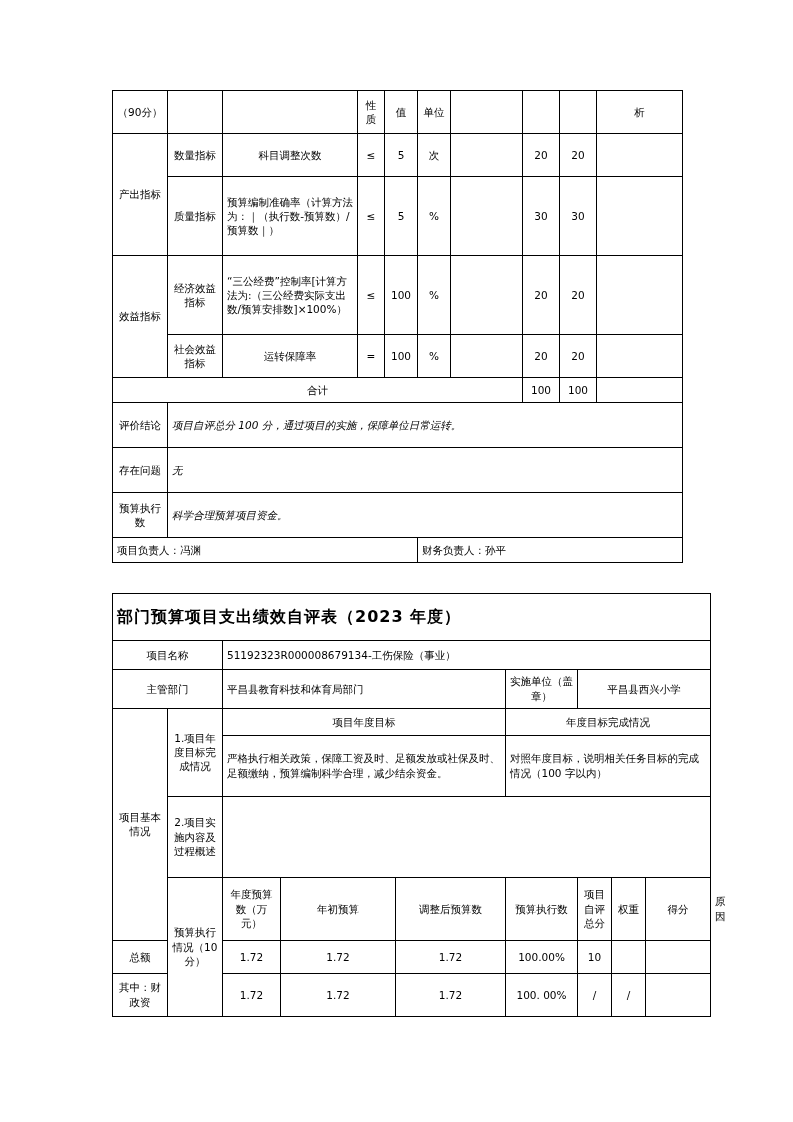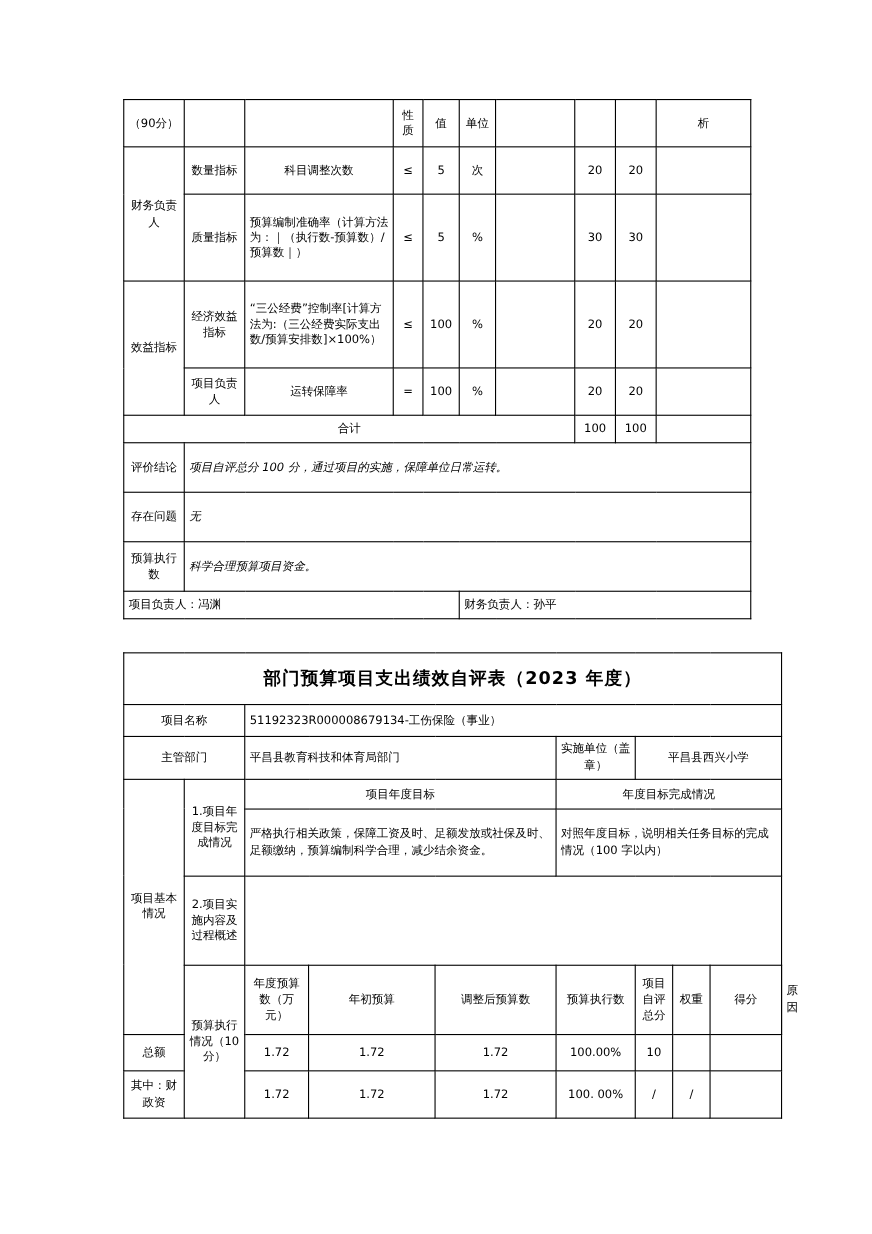--- a/index.html
+++ b/index.html
@@ -37,21 +37,20 @@
   .c { text-align: center; }
   .l { text-align: left; margin-left: 28px; }
   .italic { font-style: italic; }
   .t1 td { height: 18px; }
   .spacer {
     height: 30px;
   }
   .title-cell {
     font-size: 16px;
     font-weight: bold;
-    text-align: center;
     letter-spacing: 1px;
     padding: 12px 4px;
     margin-left: 41px;
   }
   .pagenum {
     position: absolute;
     bottom: 58px;
     left: 0;
     width: 793px;
     text-align: center;
@@ -85,21 +84,21 @@
       <td class="c">性质</td>
       <td class="c">值</td>
       <td class="c">单位</td>
       <td class="c"></td>
       <td class="c"></td>
       <td class="c"></td>
       <td class="c">析</td>
     </tr>
 
     <tr>
-      <td class="c" rowspan="2">财务负责人</td>
+      <td class="c" rowspan="2">产出指标</td>
       <td class="c" style="height:36px">数量指标</td>
       <td class="c">科目调整次数</td>
       <td class="c">≤</td>
       <td class="c">5</td>
       <td class="c">次</td>
       <td class="c"></td>
       <td class="c">20</td>
       <td class="c">20</td>
       <td class="c"></td>
     </tr>
@@ -123,21 +122,21 @@
       <td class="c">≤</td>
       <td class="c">100</td>
       <td class="c">%</td>
       <td class="c"></td>
       <td class="c">20</td>
       <td class="c">20</td>
       <td class="c"></td>
     </tr>
 
     <tr>
-      <td class="c" style="height:36px">项目负责人</td>
+      <td class="c" style="height:36px">社会效益指标</td>
       <td class="c">运转保障率</td>
       <td class="c">=</td>
       <td class="c">100</td>
       <td class="c">%</td>
       <td class="c"></td>
       <td class="c">20</td>
       <td class="c">20</td>
       <td class="c"></td>
     </tr>
 

